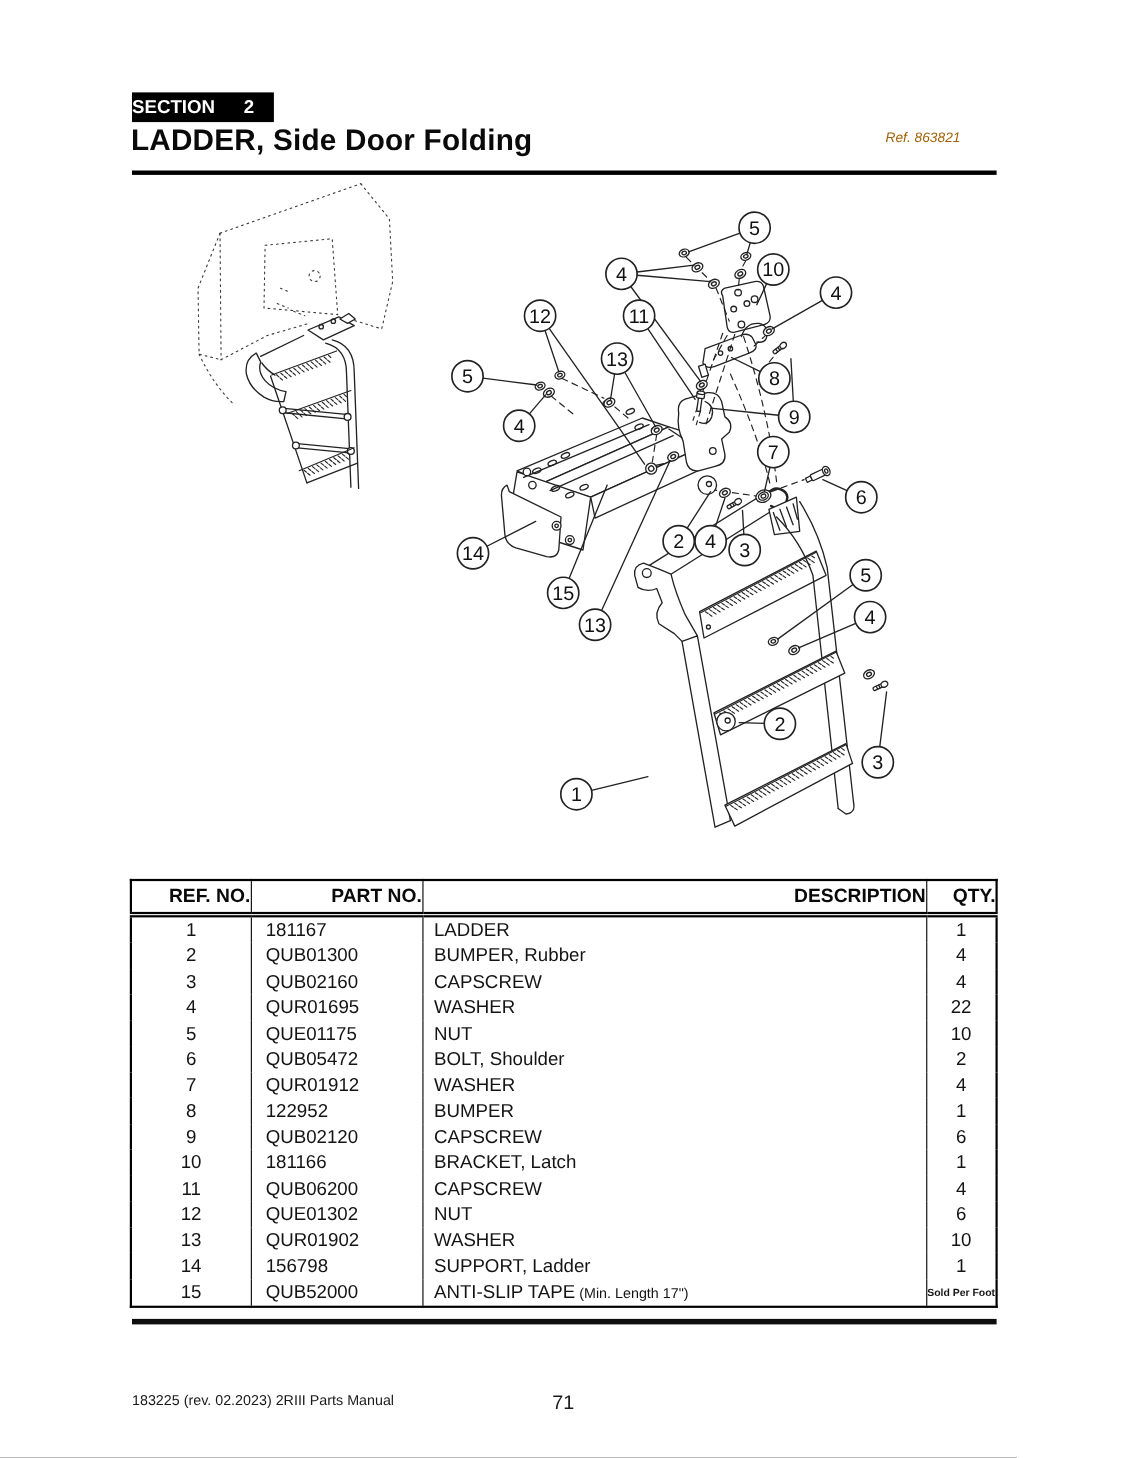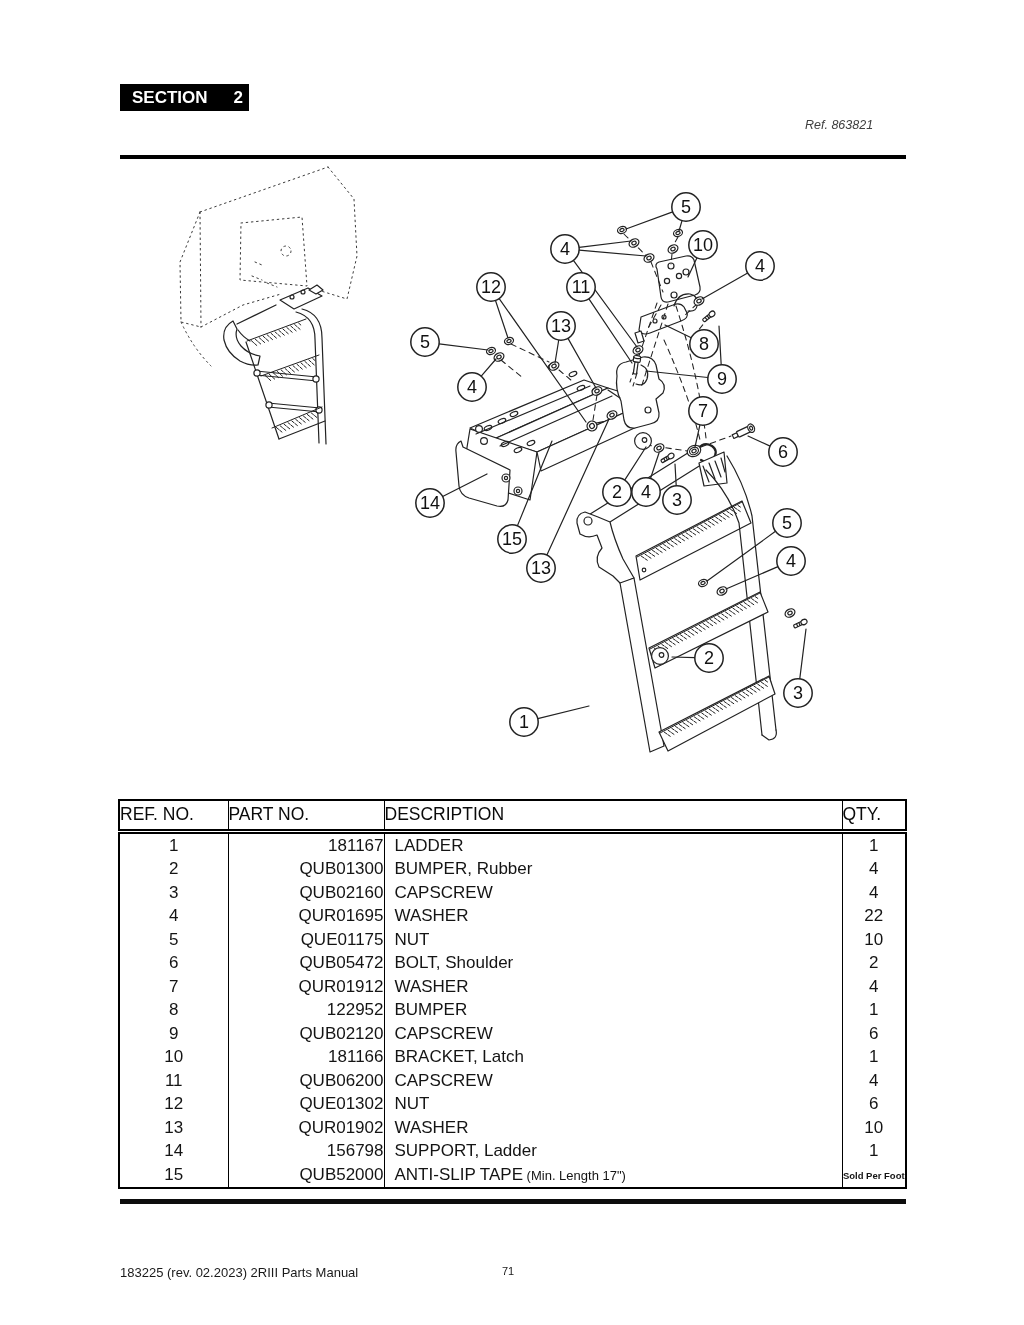--- a/index.html
+++ b/index.html
@@ -6,76 +6,77 @@
   html,body { background:#888; }
   .page {
     position:relative; width:1024px; height:1325px; background:#fff;
     font-family:"Liberation Sans", sans-serif; color:#111; overflow:hidden;
     margin:0 auto;
   }
   
   .section-box {
     position:absolute; left:120px; top:84px; width:129px; height:27px;
     background:#000; color:#fff; display:flex; align-items:center;
-    padding-left:12px; font-weight:bold; font-size:17px;
+    padding-left:0; font-weight:bold; font-size:17px;
   }
   .section-box .num { margin-left:26px; }
   .page-title {
     position:absolute; left:119px; top:112px; font-size:27px; font-weight:bold;
     letter-spacing:0.2px; color:#0a0a0a;
   }
   .ref-label {
-    position:absolute; left:805px; top:118px; font-size:12.5px; font-style:italic; color:#404040;
+    position:absolute; left:805px; top:118px; font-size:12.5px; font-style:italic; color:#a16207;
   }
   .rule-top { position:absolute; left:120px; top:155px; width:786px; height:4px; background:#000; }
   .rule-bottom { position:absolute; left:120px; top:1199px; width:786px; height:4.5px; background:#0d0d0d; }
   
   #diagram { position:absolute; left:0; top:165px; }
   
   .parts-table {
     position:absolute; left:118px; top:799px; width:787px;
     border-collapse:collapse; table-layout:fixed;
     border:2.5px solid #000;
   }
   .parts-table col.c-ref  { width:109px; }
   .parts-table col.c-part { width:156px; }
   .parts-table col.c-desc { width:458px; }
   .parts-table col.c-qty  { width:64px; }
   .parts-table th {
-    font-size:17.5px; font-weight:normal; height:31px; text-align:left;
+    font-size:17.5px; font-weight:bold; height:31px; text-align:right;
     border-bottom:5px double #000; border-left:1.5px solid #000; color:#0a0a0a;
   }
   .parts-table th:first-child { border-left:none; }
   .parts-table td {
     font-size:17px; height:23.5px; line-height:23.5px; vertical-align:middle;
     border-left:1.5px solid #000; color:#141414; white-space:nowrap; overflow:hidden;
   }
   .parts-table td:first-child { border-left:none; }
   .parts-table td.ref, .parts-table td.qty { text-align:center; }
-  .parts-table td.part { padding-left:0;text-align:right; }
+  .parts-table td.part { padding-left:13px; }
   .parts-table td.desc { padding-left:10px; }
   .parts-table .desc-note { font-size:13px; }
   .parts-table td.qty .qty-small {
     display:block; font-size:9.5px; line-height:10px; white-space:normal;
     padding-top:2px;
     font-weight:bold;
   }
   
   .footer-left { position:absolute; left:120px; top:1265px; font-size:13px; color:#1a1a1a; }
-  .footer-page { position:absolute; left:502px; top:1265px; font-size:11px; color:#1a1a1a; }
+  .footer-page { position:absolute; left:502px; top:1265px; font-size:18px; color:#1a1a1a; }
 </style>
 </head>
 <body>
 
 <div class="page">
 
   <div class="section-box">
     <span>SECTION</span>
     <span class="num">2</span>
   </div>
+  <div class="page-title">LADDER, Side Door Folding</div>
   <div class="ref-label">Ref. 863821</div>
   <div class="rule-top"></div>
 
   <svg id="diagram" width="1024" height="632" viewBox="0 165 1024 632">
     <g id="art" fill="none" stroke="#222" stroke-width="1.2" stroke-linejoin="round" stroke-linecap="round">
 
       <g stroke="#3a3a3a" stroke-width="1" stroke-dasharray="1.6 3.6">
         <path d="M200,212 L328,167"></path>
         <path d="M328,167 L354,199 L357,256 L347,299 L321,291"></path>
         <path d="M200,212 L201,327"></path>

